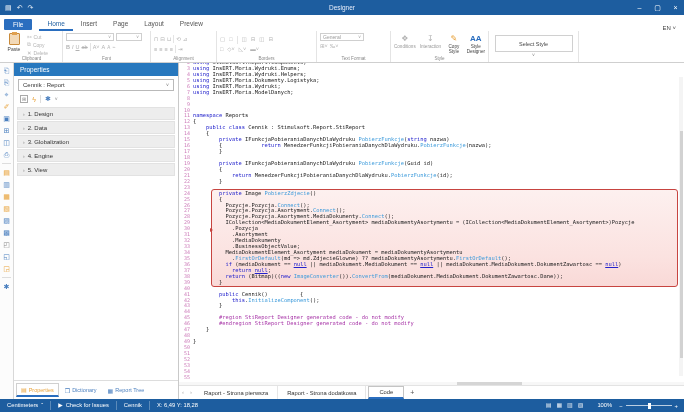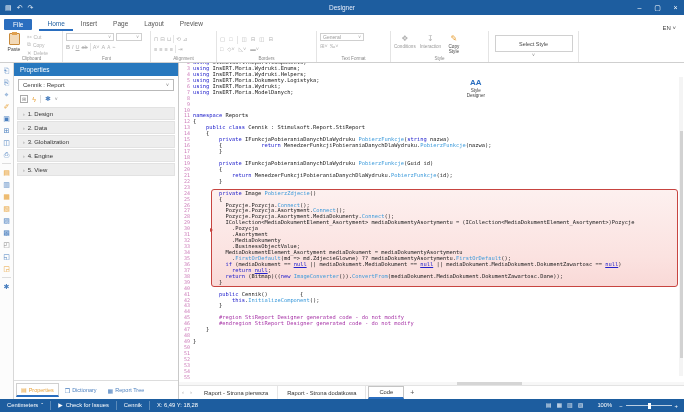--- a/index.html
+++ b/index.html
@@ -270,21 +270,21 @@
         </div>
         <div class="stylebtn">
           <div class="big gray">↧</div>
           <div class="lab">Interaction</div>
         </div>
         <div class="stylebtn en">
           <div class="big" style="color:#e8a33d;">✎</div>
           <div class="lab">Copy Style</div>
         </div>
         <div class="stylebtn en">
-          <div class="big" style="color:#2a6ebf; font-weight:bold;margin-top:44px;">AA</div>
+          <div class="big" style="color:#2a6ebf; font-weight:bold;">AA</div>
           <div class="lab">Style Designer</div>
         </div>
       </div>
       <div class="rgroup-label">Style</div>
     </div>
 
     <div class="rgroup" style="width:90px; border-right:1px solid #e4e4e4;">
       <div class="selstyle">
         <div class="selstyle-box">Select Style</div>
         <div class="selstyle-chev">˅</div>

